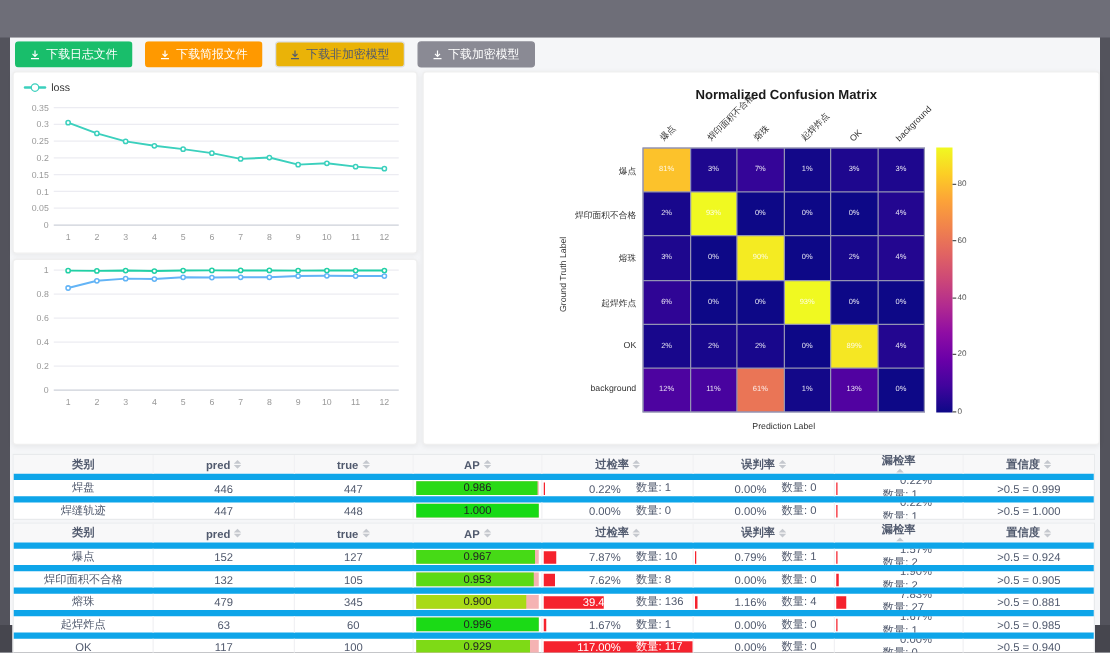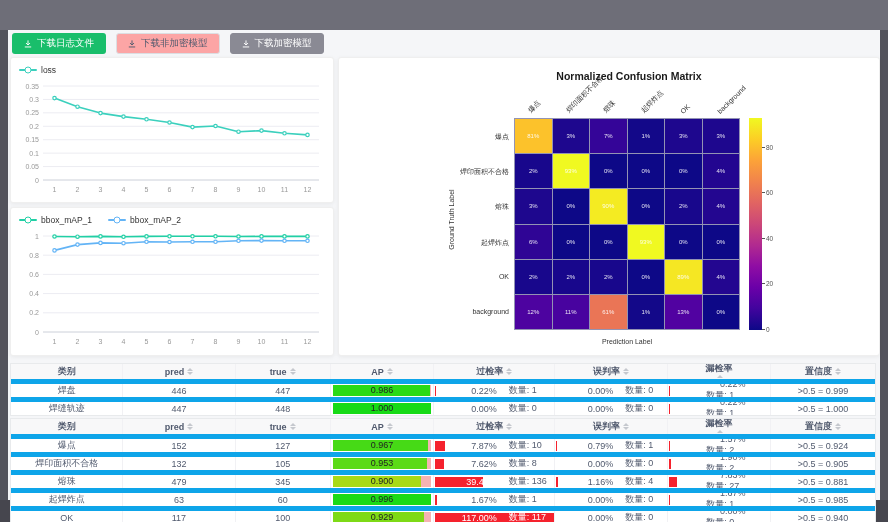--- a/index.html
+++ b/index.html
@@ -7,21 +7,21 @@
        font-family:"Liberation Sans","DejaVu Sans",sans-serif;-webkit-font-smoothing:antialiased;}
   .frame-top{position:absolute;left:0;top:0;width:888px;height:30px;background:#6e6e78;}
   .frame-bottom{position:absolute;left:0;bottom:0;width:888px;height:22px;background:#46464e;}
   .content{position:absolute;left:8px;top:30px;width:872px;height:470px;background:#f5f6f8;}
   
   .toolbar{position:absolute;left:4px;top:3px;display:flex;gap:10px;align-items:flex-end;}
   .btn{display:inline-flex;align-items:center;gap:5px;height:21px;padding:0 11px;border-radius:3px;
        font-size:9.5px;border:1px solid transparent;font-family:inherit;cursor:pointer;white-space:nowrap;}
   .btn.success{background:#19be6b;color:#fff;}
   .btn.warning{background:#ff9900;color:#fff;}
-  .btn.default{background:#fca5a5;color:#515a6e;border-color:#dcdee2;}
+  .btn.default{background:#eab308;color:#515a6e;border-color:#dcdee2;}
   .btn.dark{background:#8a8a94;color:#fff;border-color:#8a8a94;}
   
   .card{position:absolute;background:#fff;border:1px solid #efefef;border-radius:3px;
         box-shadow:0 1px 4px rgba(0,0,0,.06);}
   #card-loss{left:2px;top:27px;width:322px;height:144px;}
   #card-map{left:2px;top:177px;width:322px;height:147px;}
   #card-cm{left:330px;top:27px;width:540px;height:297px;}
   .legend{display:flex;justify-content:flex-start;align-items:center;height:17px;padding-top:3px;}
   .lg{display:inline-flex;align-items:center;gap:4px;font-size:8.5px;color:#333;margin:0 8px;cursor:pointer;}
   .lgicon{position:relative;width:18px;height:9px;display:inline-block;}
@@ -75,20 +75,26 @@
 <div class="frame-bottom"></div>
 
 <div class="content">
   <div class="toolbar" id="toolbar">
       <button class="btn success">
         <svg width="8" height="8" viewBox="0 0 10 10">
           <path d="M5 0.5v5.5M2.5 3.8L5 6.3l2.5-2.5M1 8.7h8" stroke="currentColor" fill="none" stroke-width="1.2"></path>
         </svg>
         <span>下载日志文件</span>
       </button>
+      <button class="btn warning">
+        <svg width="8" height="8" viewBox="0 0 10 10">
+          <path d="M5 0.5v5.5M2.5 3.8L5 6.3l2.5-2.5M1 8.7h8" stroke="currentColor" fill="none" stroke-width="1.2"></path>
+        </svg>
+        <span>下载简报文件</span>
+      </button>
       <button class="btn default">
         <svg width="8" height="8" viewBox="0 0 10 10">
           <path d="M5 0.5v5.5M2.5 3.8L5 6.3l2.5-2.5M1 8.7h8" stroke="currentColor" fill="none" stroke-width="1.2"></path>
         </svg>
         <span>下载非加密模型</span>
       </button>
       <button class="btn dark">
         <svg width="8" height="8" viewBox="0 0 10 10">
           <path d="M5 0.5v5.5M2.5 3.8L5 6.3l2.5-2.5M1 8.7h8" stroke="currentColor" fill="none" stroke-width="1.2"></path>
         </svg>
@@ -142,30 +148,20 @@
         <circle cx="181.5" cy="49.1" r="1.7" fill="#fff" stroke="#3bd0bd" stroke-width="1.2"></circle>
         <circle cx="204.5" cy="48.0" r="1.7" fill="#fff" stroke="#3bd0bd" stroke-width="1.2"></circle>
         <circle cx="227.5" cy="53.7" r="1.7" fill="#fff" stroke="#3bd0bd" stroke-width="1.2"></circle>
         <circle cx="250.5" cy="52.6" r="1.7" fill="#fff" stroke="#3bd0bd" stroke-width="1.2"></circle>
         <circle cx="273.5" cy="55.3" r="1.7" fill="#fff" stroke="#3bd0bd" stroke-width="1.2"></circle>
         <circle cx="296.5" cy="56.9" r="1.7" fill="#fff" stroke="#3bd0bd" stroke-width="1.2"></circle>
       </svg>
   </div>
 
   <div class="card" id="card-map">
-    <div class="legend" id="legend-map">
-        <span class="lg"><span class="lgicon">
-            <i class="lgline" style="background:#21d0a5"></i>
-            <i class="lgdot" style="border-color:#21d0a5"></i>
-          </span>bbox_mAP_1</span>
-        <span class="lg"><span class="lgicon">
-            <i class="lgline" style="background:#63b4f6"></i>
-            <i class="lgdot" style="border-color:#63b4f6"></i>
-          </span>bbox_mAP_2</span>
-      </div>
     <svg id="chart-map" width="320" height="124" viewBox="0 0 320 124">
         <line x1="32" x2="308" y1="104" y2="104" stroke="#ccd0d9" stroke-width="1"></line>
         <text class="tick" x="28" y="106.5" text-anchor="end">0</text>
         <line x1="32" x2="308" y1="84.80000000000001" y2="84.80000000000001" stroke="#ececf2" stroke-width="1"></line>
         <text class="tick" x="28" y="87.30000000000001" text-anchor="end">0.2</text>
         <line x1="32" x2="308" y1="65.6" y2="65.6" stroke="#ececf2" stroke-width="1"></line>
         <text class="tick" x="28" y="68.1" text-anchor="end">0.4</text>
         <line x1="32" x2="308" y1="46.400000000000006" y2="46.400000000000006" stroke="#ececf2" stroke-width="1"></line>
         <text class="tick" x="28" y="48.900000000000006" text-anchor="end">0.6</text>
         <line x1="32" x2="308" y1="27.199999999999996" y2="27.199999999999996" stroke="#ececf2" stroke-width="1"></line>

